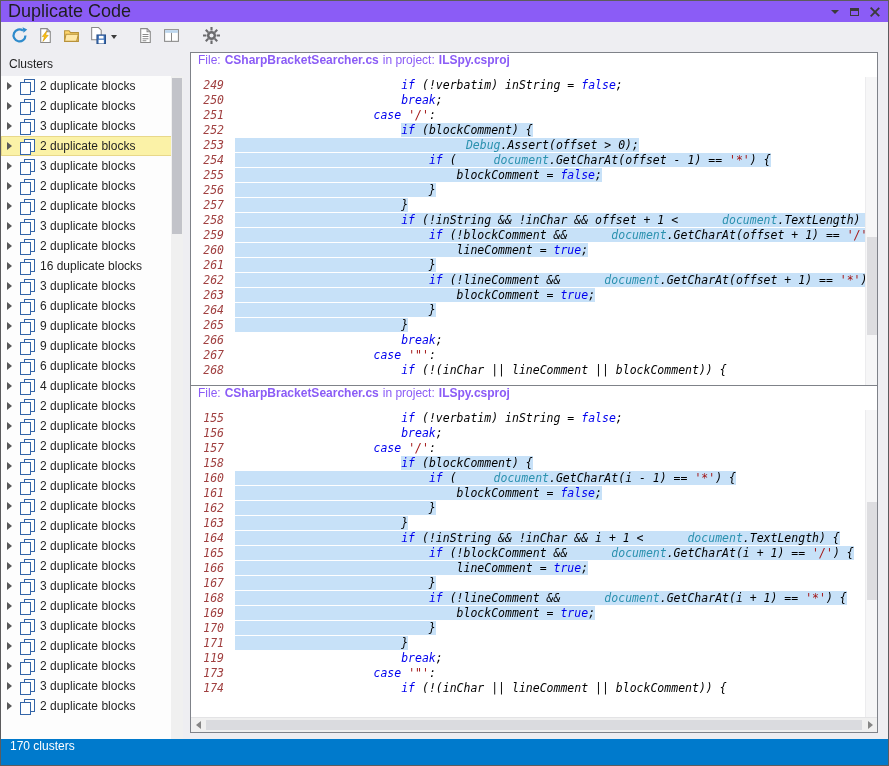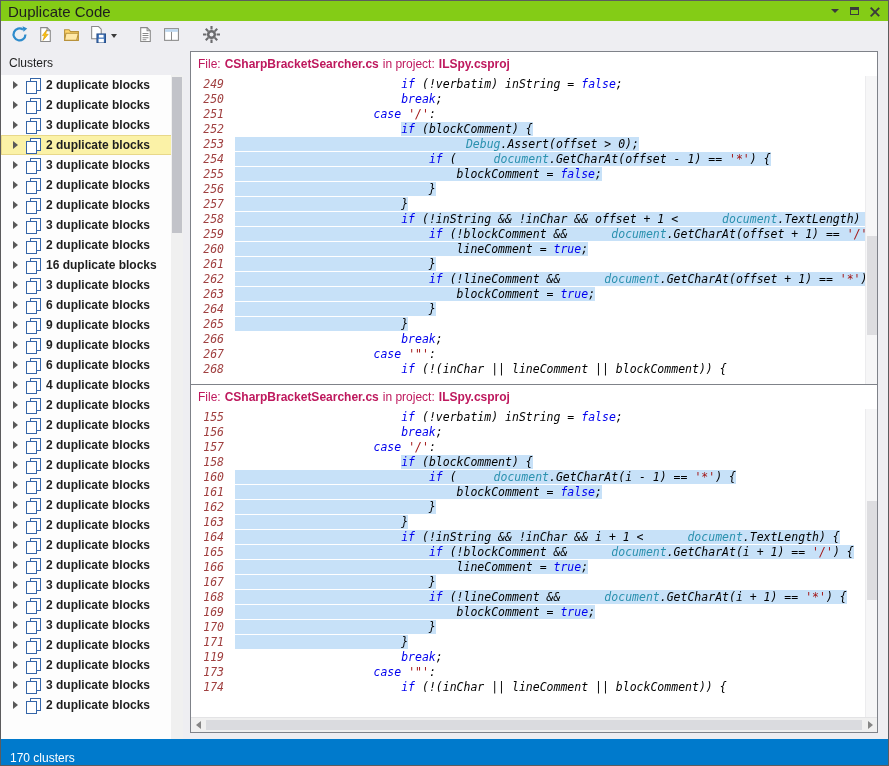--- a/index.html
+++ b/index.html
@@ -1,21 +1,21 @@
 <!DOCTYPE html>
 <html><head>
 <meta charset="utf-8">
 <style>
   * { margin:0; padding:0; box-sizing:border-box; }
   html,body { background:#FFFFFF; }
   body { width:889px; height:766px; font-family:"Liberation Sans",sans-serif; }
   .window { width:889px; height:766px; border:1px solid #5C5C5E; display:flex; flex-direction:column; background:#EEEEF2; overflow:hidden; }
 
   
-  .titlebar { flex:0 0 20px; background:#84cc16; display:flex; align-items:center; padding:0 5px 0 7px; font-size:15px; color:#1E1E1E; }
+  .titlebar { flex:0 0 20px; background:#8b5cf6; display:flex; align-items:center; padding:0 5px 0 7px; font-size:18px; color:#1E1E1E; }
   .titlebar .title { flex:1; white-space:nowrap; }
   .tb-ctl { width:17px; height:15px; display:flex; align-items:center; justify-content:center; margin-left:3px; }
   .chev-down { width:0; height:0; border-left:4px solid transparent; border-right:4px solid transparent; border-top:4px solid #3B3B3B; }
   .float-box { width:9px; height:8px; border:1px solid #3B3B3B; border-top:3px solid #3B3B3B; background:transparent; }
   .close-x { position:relative; width:9px; height:9px; }
   .close-x::before, .close-x::after { content:""; position:absolute; left:4px; top:-1px; width:1.6px; height:12px; background:#3B3B3B; }
   .close-x::before { transform:rotate(45deg); }
   .close-x::after { transform:rotate(-45deg); }
 
   
@@ -25,56 +25,56 @@
   .dd-arrow { width:0; height:0; border-left:3px solid transparent; border-right:3px solid transparent; border-top:4px solid #3B3B3B; margin:0 3px 0 0; }
   .tgap { margin-right:16px !important; }
 
   
   .main { flex:1; display:flex; min-height:0; }
 
   
   .sidebar { flex:0 0 182px; display:flex; flex-direction:column; position:relative; min-height:0; }
   .sidebar-header { flex:0 0 24px; line-height:24px; padding-left:8px; font-size:12px; color:#1E1E1E; }
   .cluster-list { flex:1; background:#FDFDFD; overflow:hidden; }
-  .cluster-item { height:20px; display:flex; align-items:center; padding-left:12px; font-size:12px; color:#1E1E1E; white-space:nowrap;font-weight:bold; }
+  .cluster-item { height:20px; display:flex; align-items:center; padding-left:6px; font-size:12px; color:#1E1E1E; white-space:nowrap; }
   .cluster-item.selected { background:#FBF2A7; box-shadow:inset 0 0 0 1px #E8D88A; }
   .expander { width:0; height:0; border-top:4px solid transparent; border-bottom:4px solid transparent; border-left:5px solid #595959; margin-right:8px; flex:0 0 auto; }
   .dupicon { width:14px; height:15px; position:relative; margin-right:6px; flex:0 0 auto; }
   .dupicon::before, .dupicon::after { content:""; position:absolute; width:9px; height:11px; background:#FFFFFF; border:1px solid #3465A8; }
   .dupicon::before { left:4px; top:0; }
   .dupicon::after { left:0; top:3px; }
   .sidebar-scroll { position:absolute; right:0; top:24px; bottom:0; width:12px; background:#F0F0F0; }
   .sidebar-scroll .sthumb { position:absolute; top:2px; left:1px; width:10px; height:156px; background:#C2C3C9; }
 
   
   .code-area { flex:1; display:flex; flex-direction:column; border:1px solid #7F8289; margin:0 10px 6px 7px; background:#FFFFFF; min-width:0; }
   .panel { flex:1; display:flex; flex-direction:column; min-height:0; overflow:hidden; }
   .panel + .panel { border-top:1px solid #7F8289; }
-  .panel-header { flex:0 0 24px; display:flex; align-items:center; font-size:12px; padding-left:7px; color:#be185d; background:#FFFFFF; white-space:pre; }
+  .panel-header { flex:0 0 24px; display:flex; align-items:flex-start; font-size:12px; padding-left:7px; color:#8b5cf6; background:#FFFFFF; white-space:pre; }
   .panel-header b { margin:0 4px; }
   .panel-body { flex:1; display:flex; min-height:0; }
   .code-lines { flex:1; overflow:hidden; font-family:"DejaVu Sans Mono",monospace; font-size:11.5px; padding-top:1px;font-style:italic; }
   .code-line { height:15px; line-height:15px; display:flex; white-space:pre; }
   .lnum { flex:0 0 44px; text-align:right; padding-right:11px; color:#A04040; }
   .lbody { white-space:pre; color:#000000; }
   .selspan { background:#C7E1F8; }
   .tok-k { color:#0000EE; }
   .tok-s { color:#A31515; }
   .tok-t { color:#2B91AF;padding-left:37px; }
   .tok-p { color:#000000; }
   .vscroll { flex:0 0 12px; background:#F6F6F7; border-left:1px solid #ECECEE; position:relative; }
   .vscroll .vthumb { position:absolute; left:1px; width:10px; background:#DDDDE0; }
   .hscroll { flex:0 0 14px; background:#F0F0F0; border-top:1px solid #E3E3E5; display:flex; align-items:center; }
   .hs-btn { flex:0 0 14px; height:14px; display:flex; align-items:center; justify-content:center; }
   .tri-left { width:0; height:0; border-top:4px solid transparent; border-bottom:4px solid transparent; border-right:5px solid #868686; }
   .tri-right { width:0; height:0; border-top:4px solid transparent; border-bottom:4px solid transparent; border-left:5px solid #868686; }
   .hthumb { flex:1; height:10px; margin:0 1px; background:#DADBDF; }
 
   
-  .statusbar { flex:0 0 26px; background:#007ACC; color:#FFFFFF; display:flex; align-items:flex-end; padding-left:9px; font-size:12px; }
+  .statusbar { flex:0 0 26px; background:#007ACC; color:#FFFFFF; display:flex; align-items:flex-start; padding-left:9px; font-size:12px; }
 </style>
 </head>
 <body>
 
 <div class="window">
 
   <div class="titlebar">
     <span class="title">Duplicate Code</span>
     <span class="tb-ctl">
         <span class="chev-down"></span>

